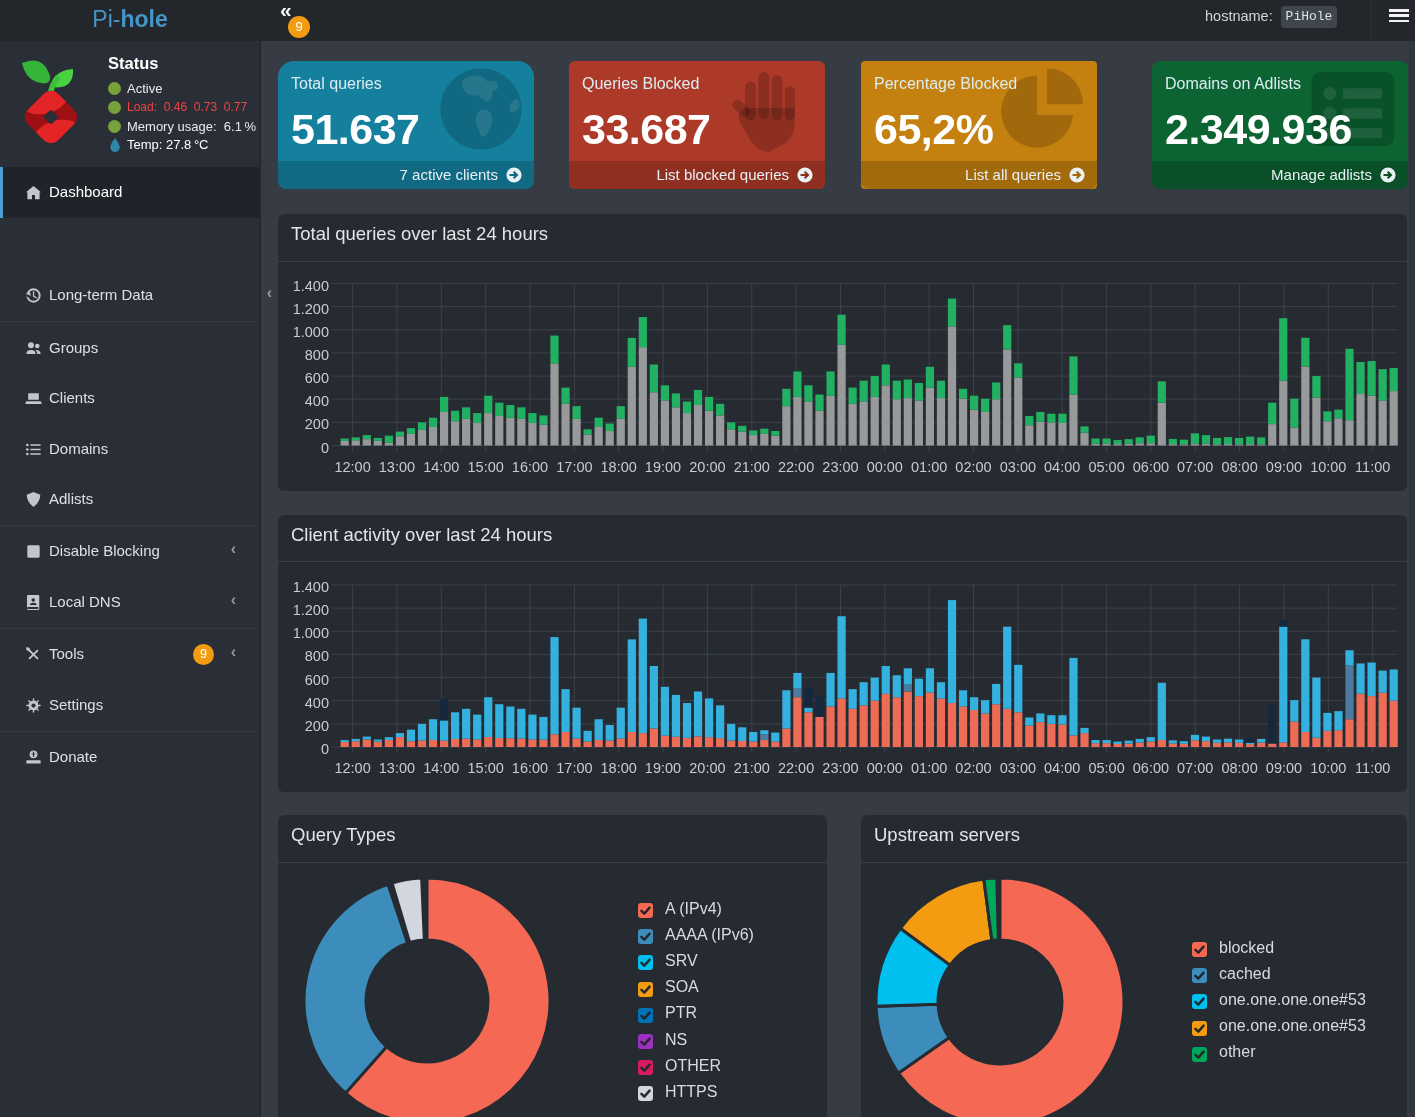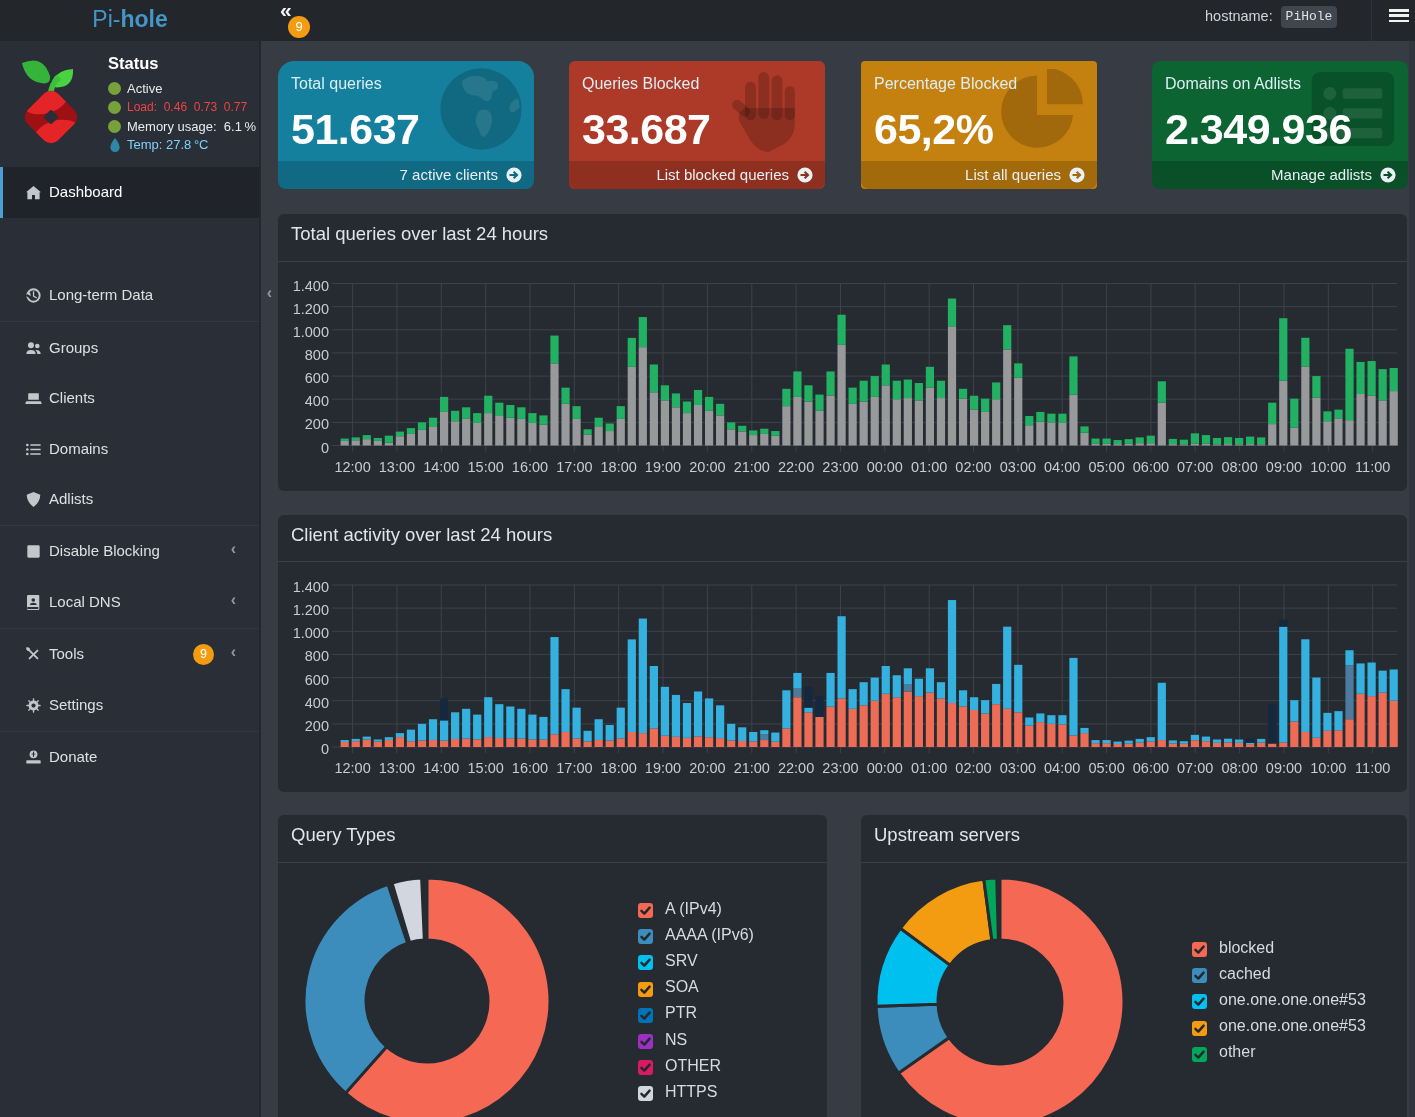--- a/index.html
+++ b/index.html
@@ -26,21 +26,21 @@
 <div style="position:absolute;left:108px;top:13px;font-size:16.5px;font-weight:bold;color:#fff">Status</div>
 <div style="position:absolute;left:108px;top:41px;width:13px;height:13px;border-radius:50%;background:#77a13a"></div>
 <div style="position:absolute;left:127px;top:40px;font-size:13px;color:#e8eaec">Active</div>
 <div style="position:absolute;left:108px;top:60px;width:13px;height:13px;border-radius:50%;background:#77a13a"></div>
 <div style="position:absolute;left:127px;top:59px;font-size:12px;color:#ef4444">Load:&nbsp; 0.46&nbsp; 0.73&nbsp; 0.77</div>
 <div style="position:absolute;left:108px;top:79px;width:13px;height:13px;border-radius:50%;background:#77a13a"></div>
 <div style="position:absolute;left:127px;top:78px;font-size:13px;color:#e8eaec">Memory usage: &nbsp;6.1 %</div>
 <svg width="12" height="14" viewBox="0 0 10 12" style="position:absolute;left:109px;top:97px">
       <path d="M5 0 Q9 5 9 8 A4 4 0 0 1 1 8 Q1 5 5 0 Z" fill="#2e86a8"></path>
     </svg>
-<div style="position:absolute;left:127px;top:96px;font-size:13px;color:#7dd3fc">Temp: 27.8 °C</div>
+<div style="position:absolute;left:127px;top:96px;font-size:13px;color:#ffffff">Temp: 27.8 °C</div>
 
 <div style="position:absolute;left:0;top:279.8px;width:260px;height:1px;background:#333842"></div>
     <div style="position:absolute;left:0;top:484px;width:260px;height:1px;background:#333842"></div>
     <div style="position:absolute;left:0;top:586.5px;width:260px;height:1px;background:#333842"></div>
     <div style="position:absolute;left:0;top:689.5px;width:260px;height:1px;background:#333842"></div>
     <div style="position:absolute;left:0;top:125.5px;width:260px;height:51px;background:#20242a;">
       <div style="position:absolute;left:0;top:0;width:3px;height:100%;background:#4aa0d2"></div>
       <svg width="17" height="17" viewBox="0 0 512 512" style="position:absolute;left:25px;top:50%;margin-top:-8px">
         <g fill="#c2c7cc">
           <path d="M256 60 L480 250 L440 250 L440 460 L300 460 L300 330 L212 330 L212 460 L72 460 L72 250 L32 250 Z"></path>

